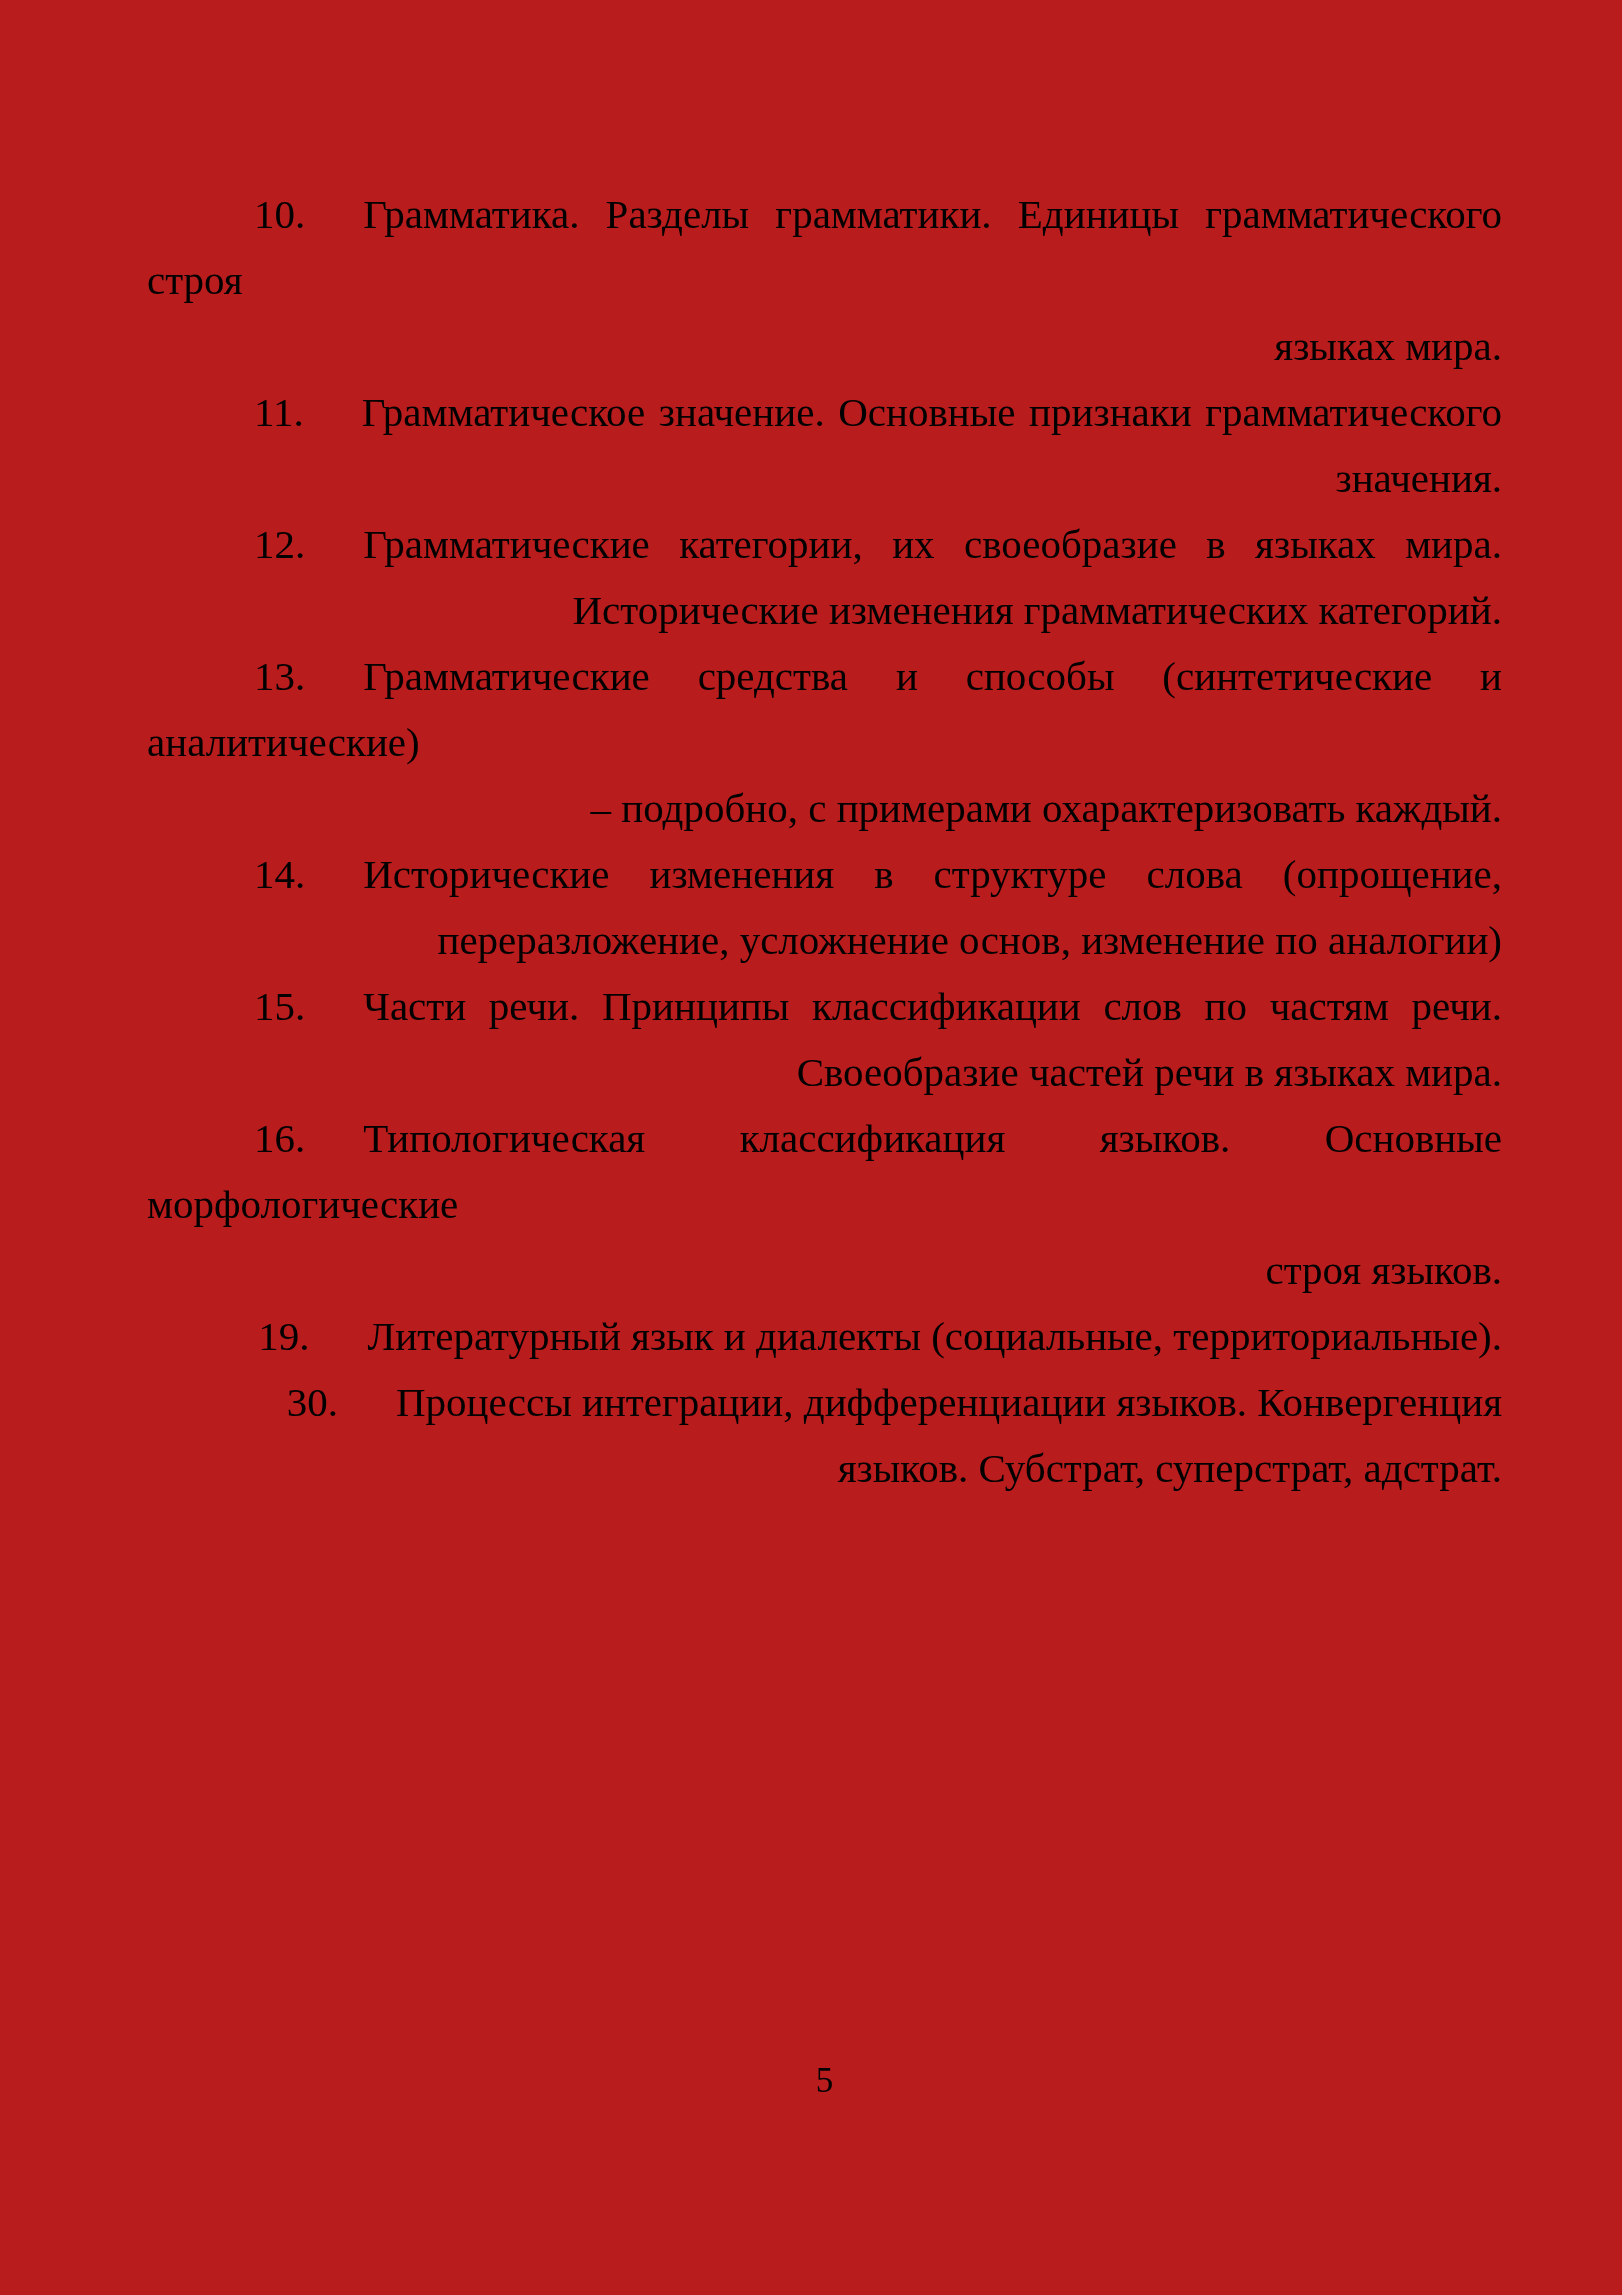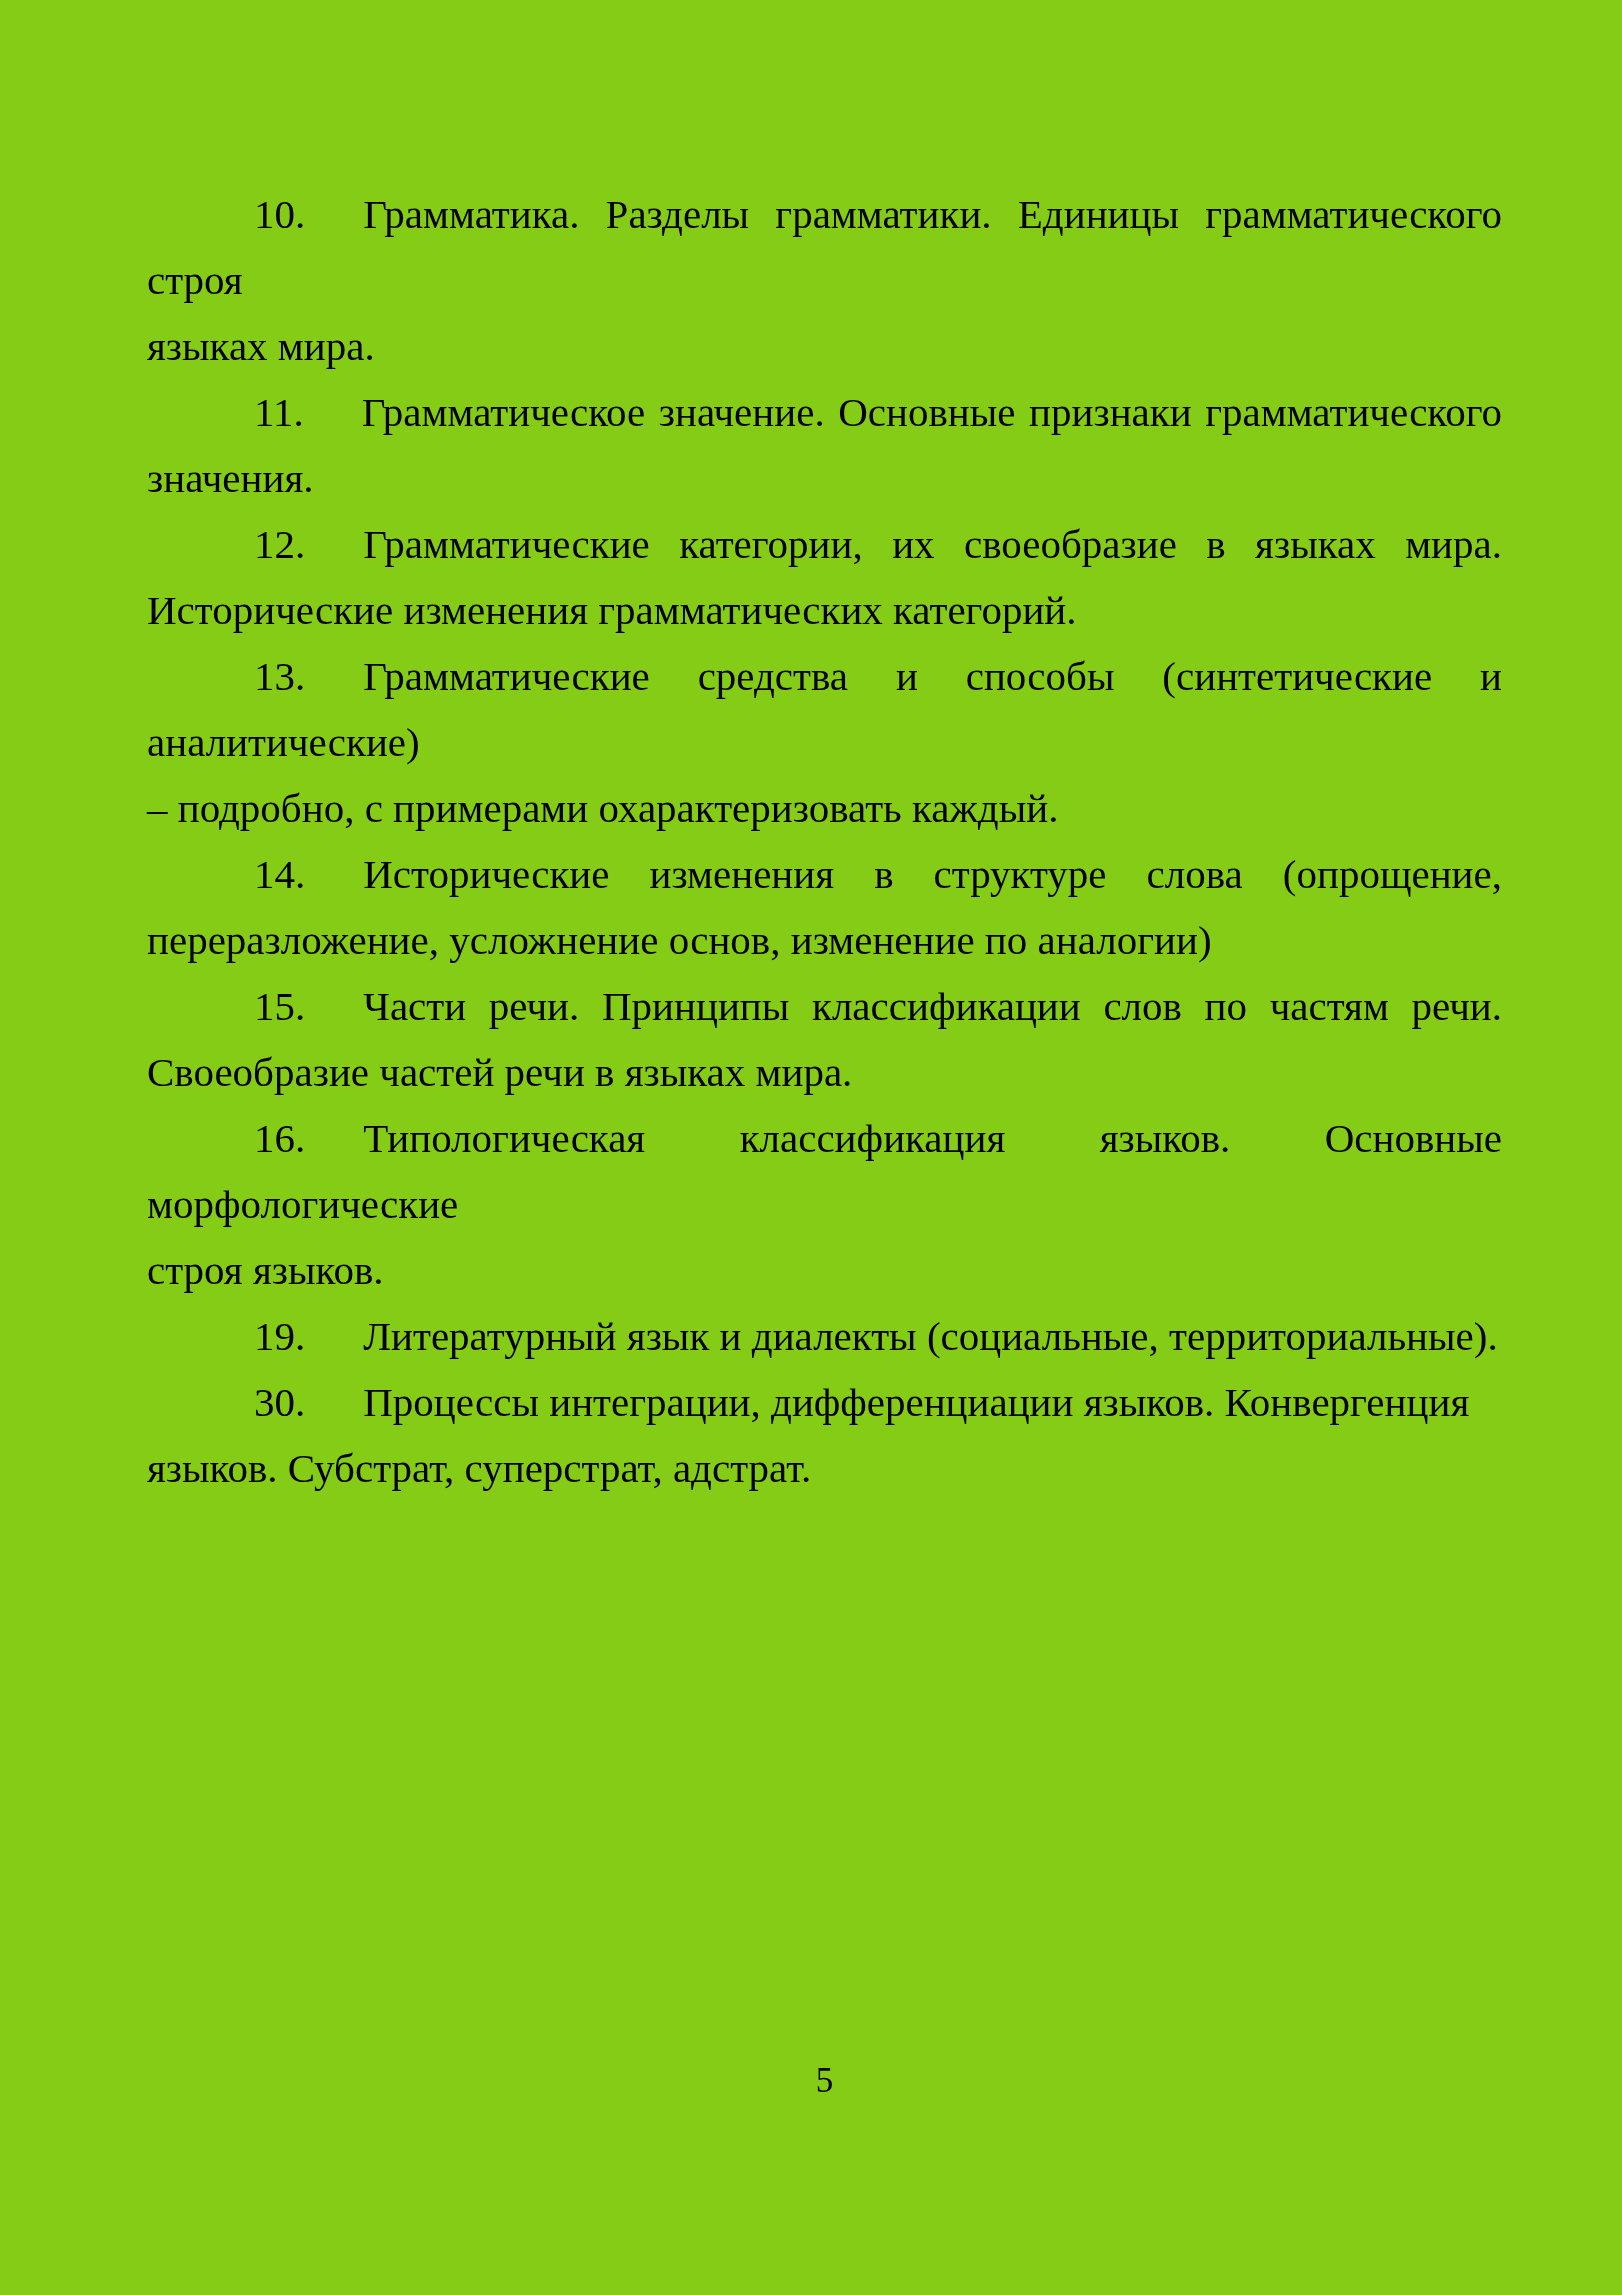--- a/index.html
+++ b/index.html
@@ -4,39 +4,39 @@
 <style>
   html, body {
     margin: 0;
     padding: 0;
     background: #ffffff;
   }
   .page {
     position: relative;
     width: 1622px;
     height: 2295px;
-    background: #84cc16;
+    background: #b91c1c;
     overflow: hidden;
     font-family: "Liberation Serif", "DejaVu Serif", serif;
     color: #000000;
   }
   .content {
     position: absolute;
     left: 147px;
     top: 181px;
     width: 1355px;
     font-size: 41px;
     line-height: 66px;
     color: #000000;
   }
   .item { margin: 0; padding: 0; }
   .line {
     margin: 0;
     padding: 0;
-    text-align: left;
+    text-align: right;
     white-space: normal;
   }
   .line.justified {
     text-align: justify;
     text-align-last: justify;
     text-justify: inter-word;
   }
   .line.first {
     text-indent: 107px;
   }

